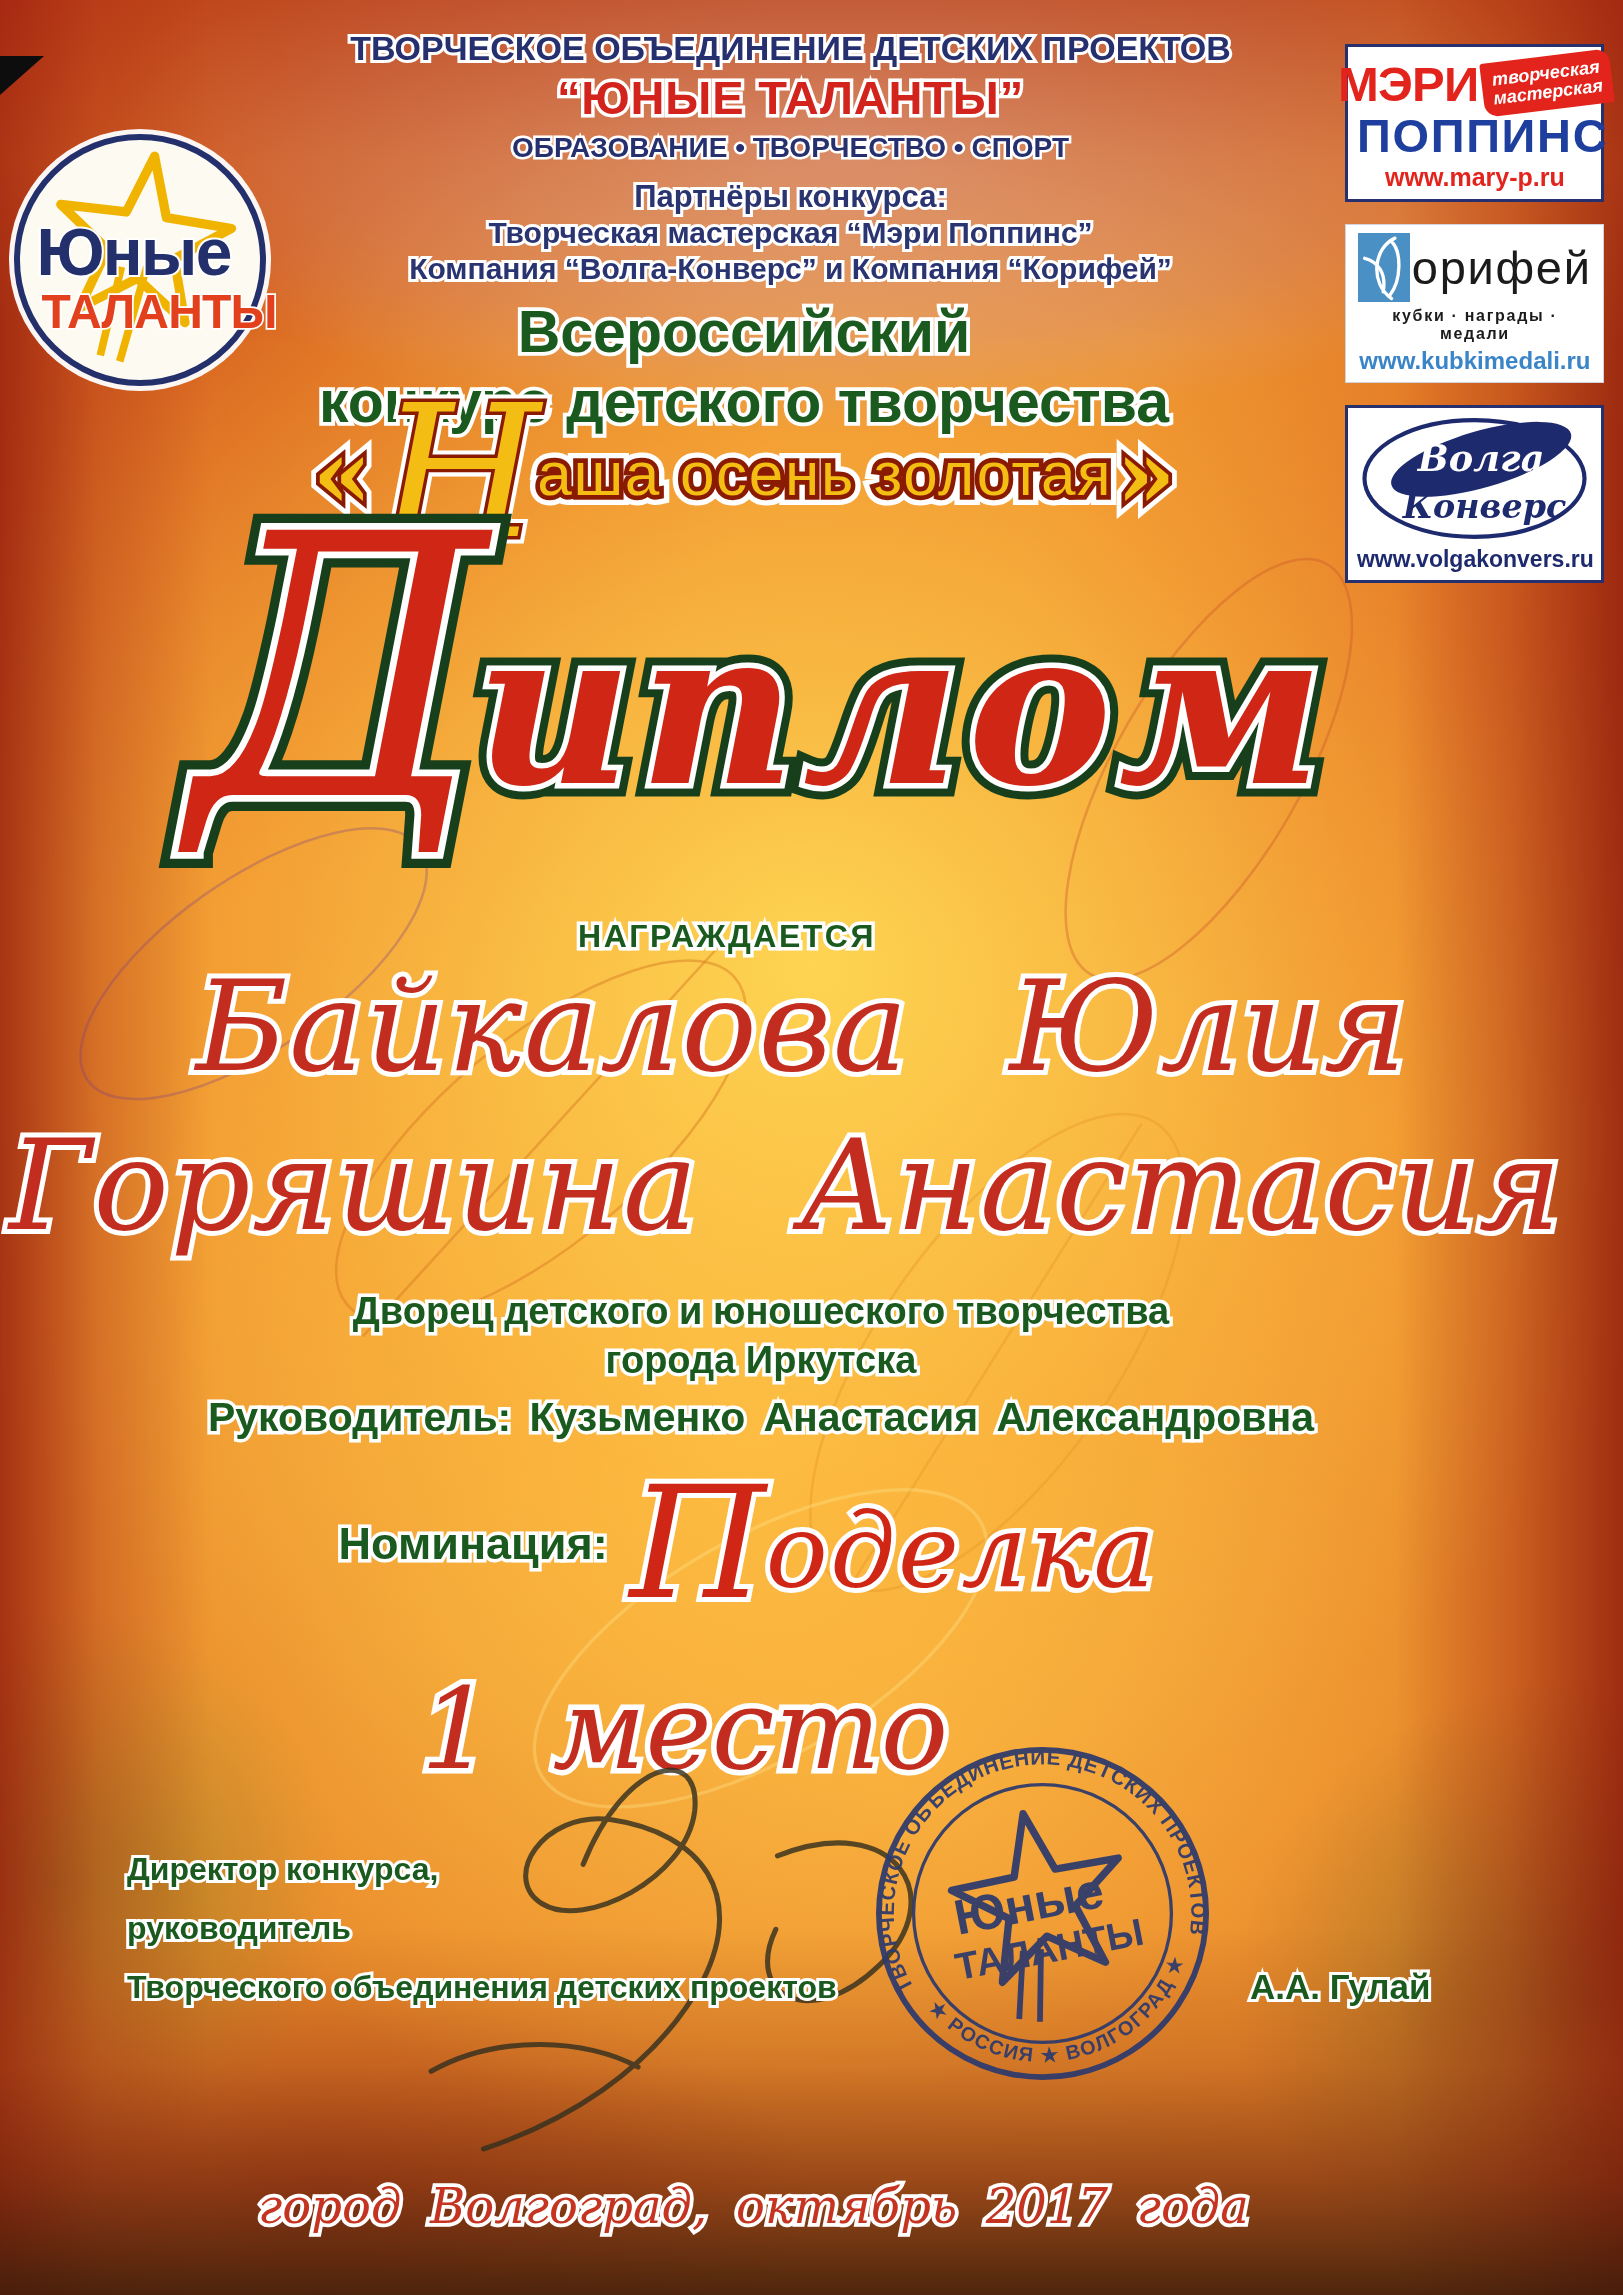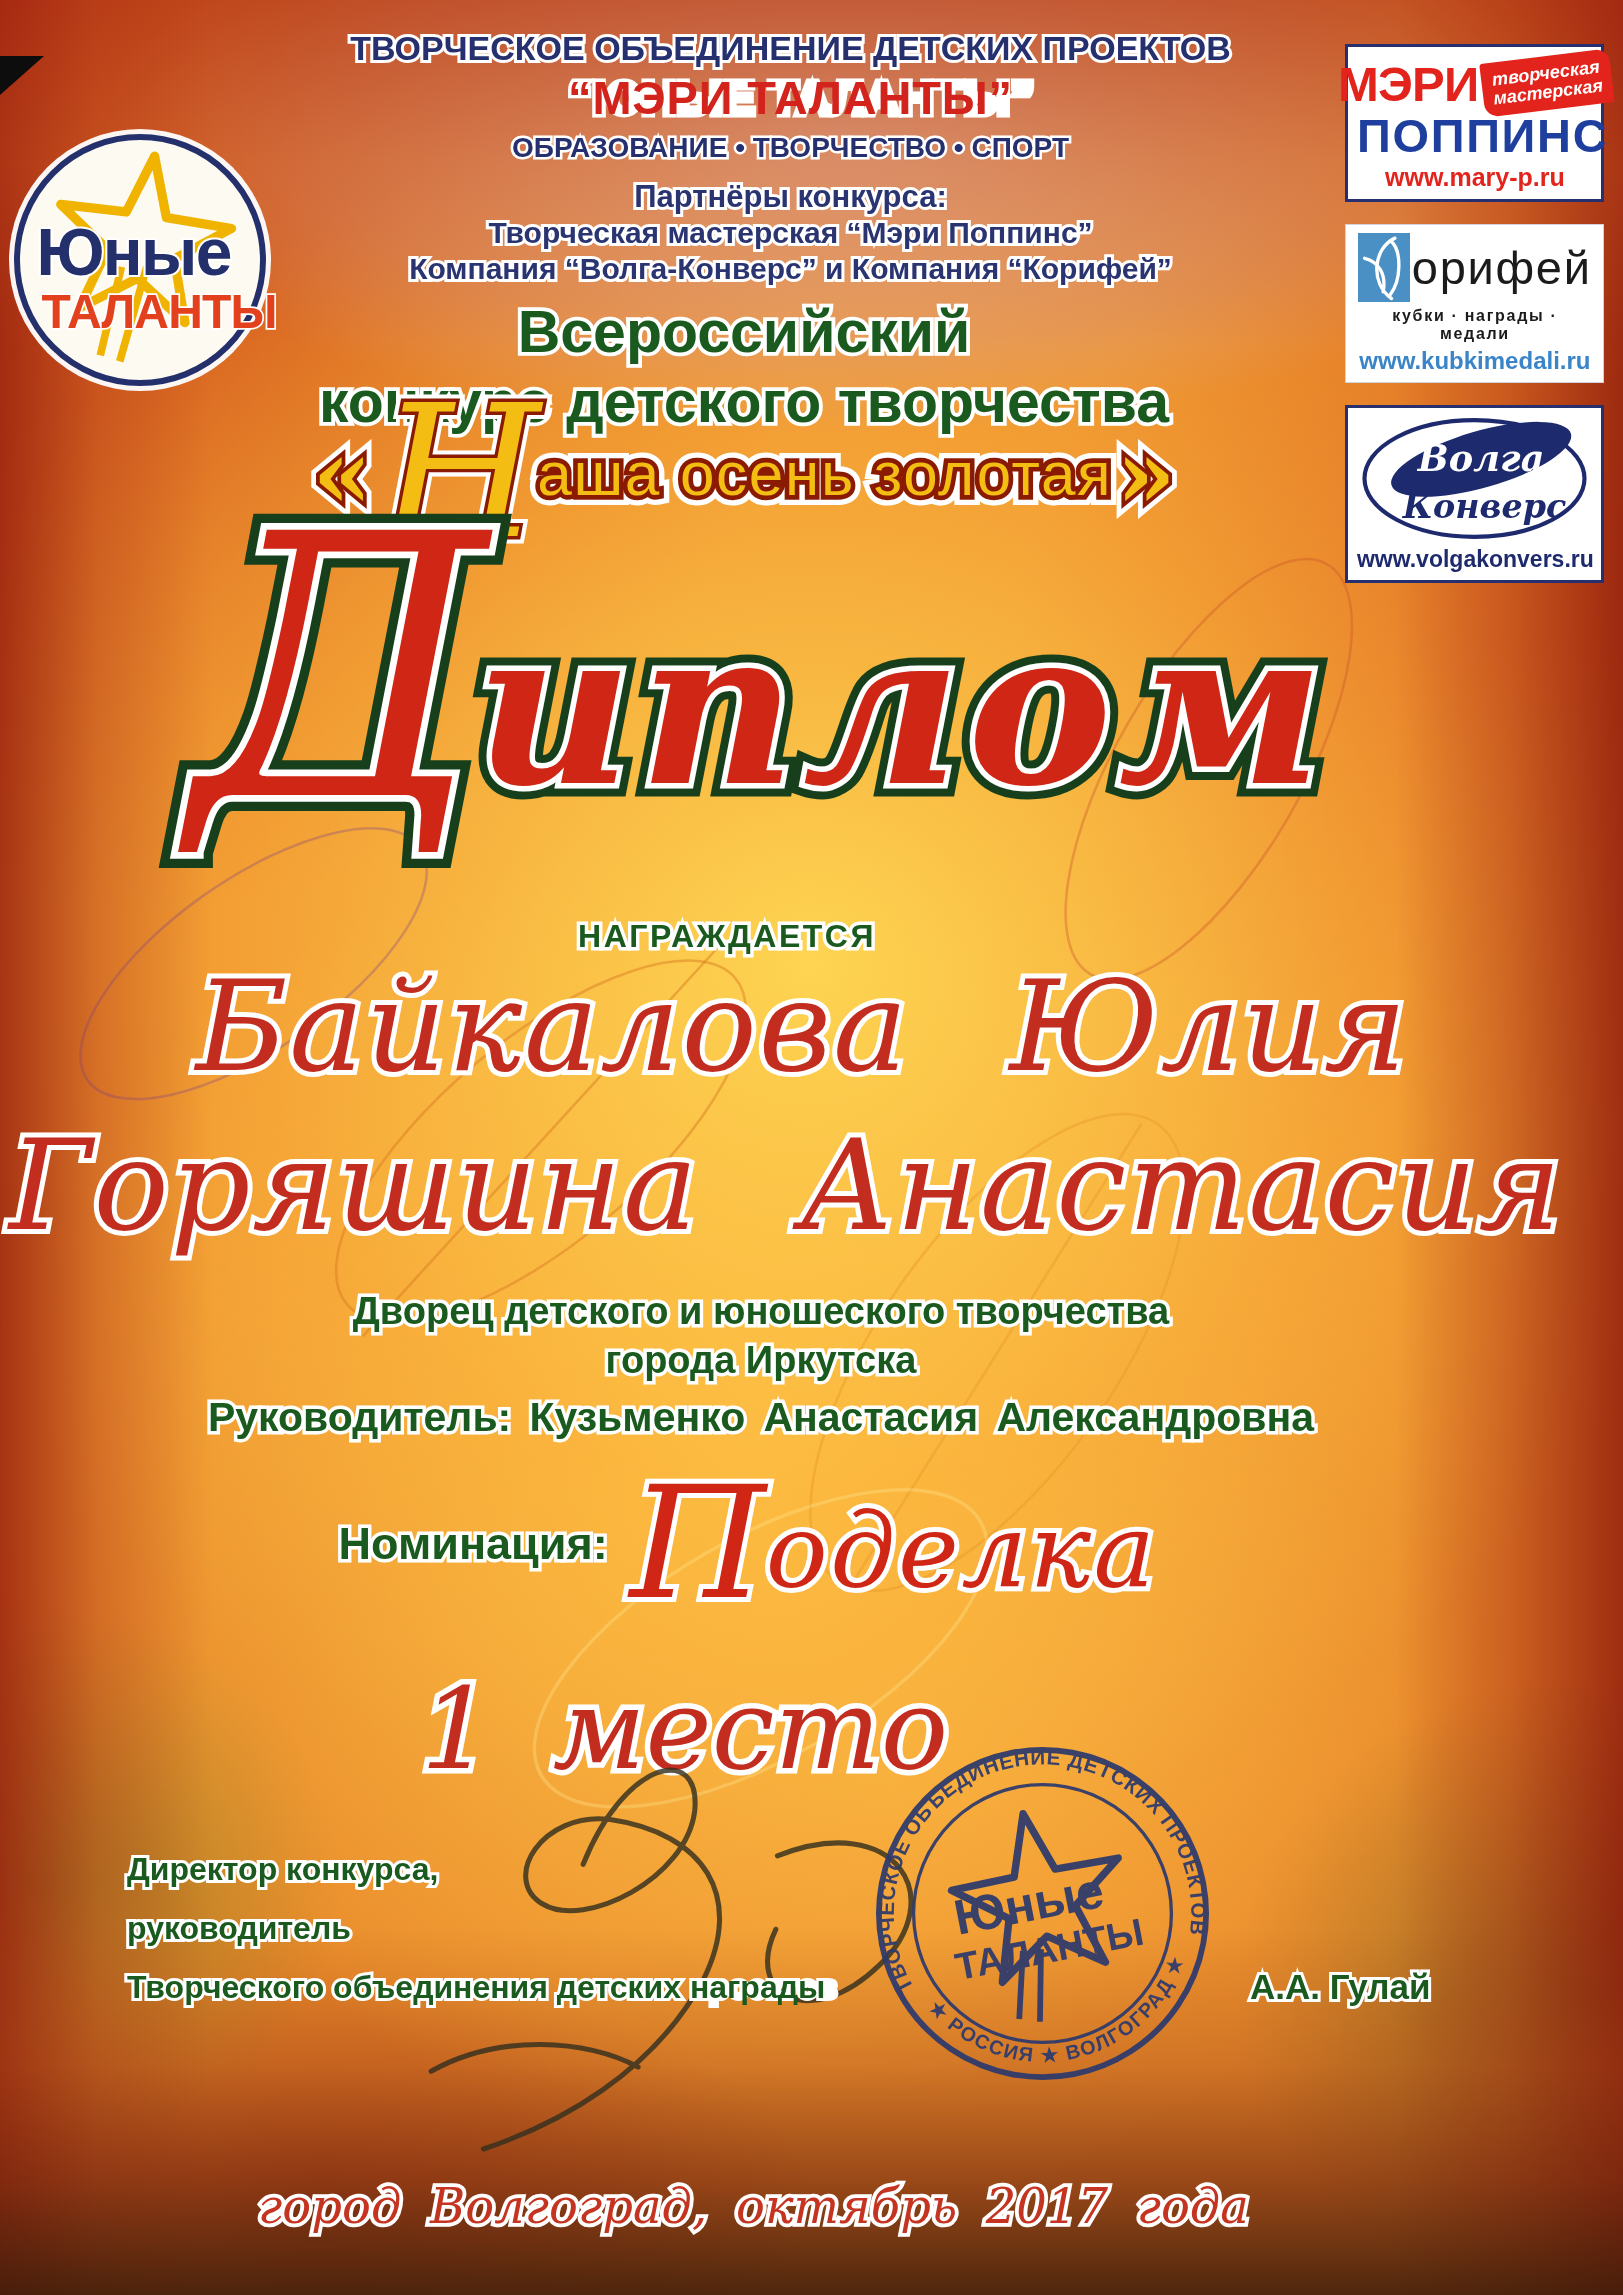--- a/index.html
+++ b/index.html
@@ -140,21 +140,21 @@
     <svg viewBox="0 0 284 284">
       <path d="M142,18 L166,88 L244,90 L182,135 L205,208 L142,164 L79,208 L102,135 L40,90 L118,88 Z" fill="none" stroke="#f0b400" stroke-width="11" stroke-linejoin="round" transform="rotate(8 142 142)"></path>
       <path d="M120,150 L95,255 M150,150 L118,262" stroke="#f0b400" stroke-width="9" fill="none"></path>
     </svg>
     <div class="badge-w1 ot" data-text="Юные">Юные</div>
     <div class="badge-w2 ot" data-text="ТАЛАНТЫ">ТАЛАНТЫ</div>
   </div>
 
   <div class="header">
     <div><span class="h1 ot" data-text="ТВОРЧЕСКОЕ ОБЪЕДИНЕНИЕ ДЕТСКИХ ПРОЕКТОВ">ТВОРЧЕСКОЕ ОБЪЕДИНЕНИЕ ДЕТСКИХ ПРОЕКТОВ</span></div>
-    <div><span class="h2 ot" data-text="“ЮНЫЕ ТАЛАНТЫ”">“МЭРИ ТАЛАНТЫ”</span></div>
+    <div><span class="h2 ot" data-text="“ЮНЫЕ ТАЛАНТЫ”">“ЮНЫЕ ТАЛАНТЫ”</span></div>
     <div><span class="h3 ot" data-text="ОБРАЗОВАНИЕ • ТВОРЧЕСТВО • СПОРТ">ОБРАЗОВАНИЕ • ТВОРЧЕСТВО • СПОРТ</span></div>
     <div><span class="h4 ot" data-text="Партнёры конкурса:">Партнёры конкурса:</span></div>
     <div><span class="h5 ot" data-text="Творческая мастерская “Мэри Поппинс”">Творческая мастерская “Мэри Поппинс”</span></div>
     <div><span class="h5 ot" data-text="Компания “Волга-Конверс” и Компания “Корифей”">Компания “Волга-Конверс” и Компания “Корифей”</span></div>
   </div>
 
   <div class="logos">
     <div class="logo-box mary">
       <div class="mary-top">
         <span class="mary-n1">МЭРИ</span>
@@ -256,21 +256,21 @@
         <textPath href="#sealBottomArc" startOffset="50%" text-anchor="middle">★ РОССИЯ ★ ВОЛГОГРАД ★</textPath>
       </text>
       <text x="196" y="216" text-anchor="middle" font-family="Liberation Sans,sans-serif" font-weight="bold" font-size="60" fill="#2d3a6d">Юные</text>
       <text x="210" y="270" text-anchor="middle" font-family="Liberation Sans,sans-serif" font-weight="bold" font-size="46" fill="#2d3a6d">ТАЛАНТЫ</text>
     </svg>
   </div>
 
   <div class="sig-block">
     <span class="s ot" data-text="Директор конкурса,">Директор конкурса,</span>
     <span class="s ot" data-text="руководитель">руководитель</span>
-    <span class="s ot" data-text="Творческого объединения детских проектов">Творческого объединения детских награды</span>
+    <span class="s ot" data-text="Творческого объединения детских проектов">Творческого объединения детских проектов</span>
   </div>
 
   <div class="signer ot" data-text="А.А. Гулай">А.А. Гулай</div>
 
   <div class="date-line">
     <span class="ot" data-text="город Волгоград, октябрь 2017 года">город Волгоград, октябрь 2017 года</span>
   </div>
 
 </div>
 

